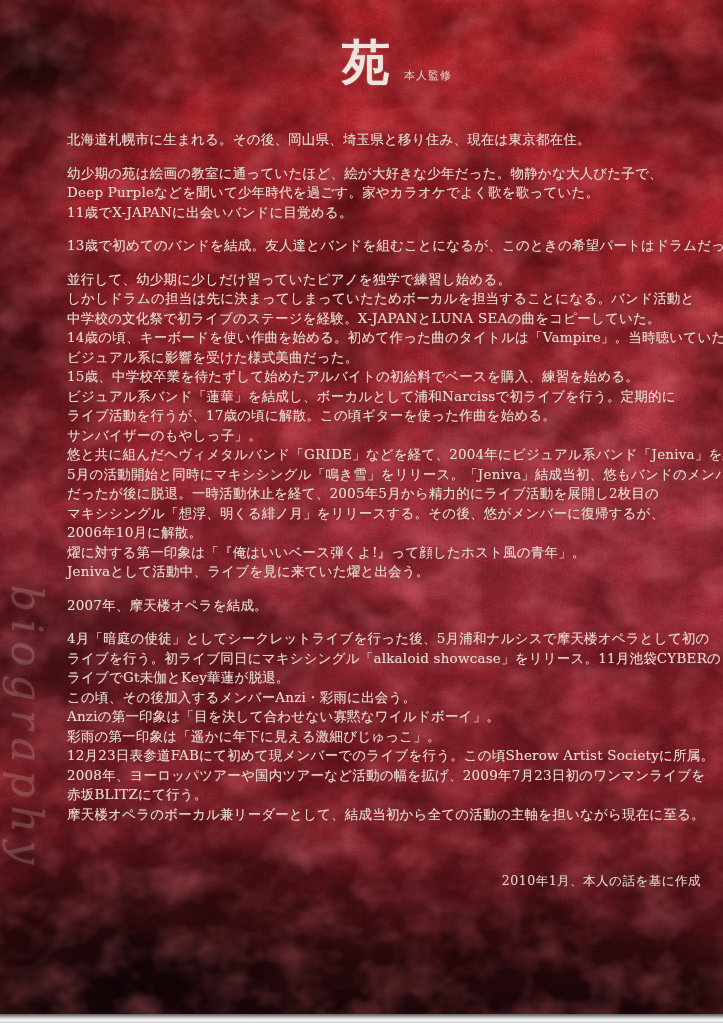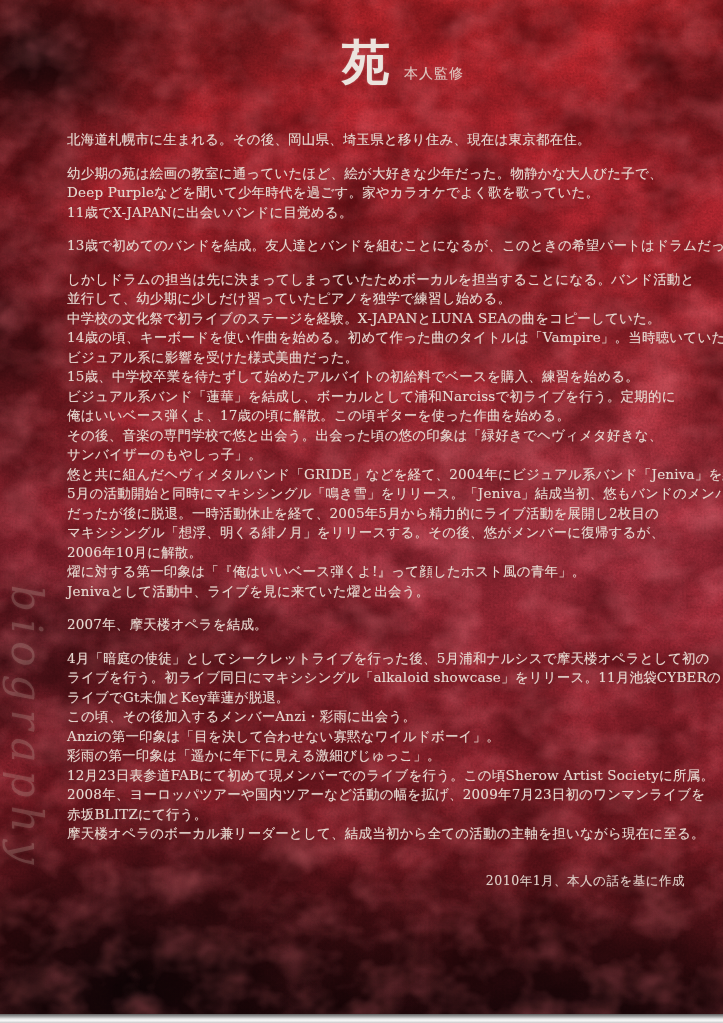--- a/index.html
+++ b/index.html
@@ -30,21 +30,21 @@
     position:absolute;left:342px;top:36px;
     display:flex;align-items:flex-end;gap:12px;
     color:#ece3dd;
   }
   .title-block h1{
     margin:0;font-size:48px;line-height:1.1;font-weight:600;
     letter-spacing:2px;
     text-shadow:0 0 2px rgba(255,235,225,.35);
   }
   .title-note{
-    font-size:14px;letter-spacing:1px;padding-bottom:6px;
+    font-size:11px;letter-spacing:1px;padding-bottom:6px;
     color:#e4d8d0;opacity:.9;
     text-shadow:0 0 1px rgba(255,235,225,.3);
   }
 
   .side-label{
     position:absolute;left:2px;top:585px;
     writing-mode:vertical-rl;
     font-style:italic;font-size:42px;letter-spacing:8px;
     color:#cdb9ab;opacity:.26;
     text-shadow:0 0 3px rgba(230,210,200,.4);
@@ -54,21 +54,21 @@
   .bio{
     position:absolute;left:67px;top:130px;width:642px;
     font-size:13.5px;color:#e4d8d0;
     text-shadow:0 0 1px rgba(255,238,228,.4), 0 0 3px rgba(120,25,30,.35);
     letter-spacing:.2px;
   }
   .bio .line{height:19.5px;line-height:19.5px;white-space:pre;}
   .bio .gap{height:14px;}
 
   .credit{
-    position:absolute;right:38px;top:873px;
+    position:absolute;right:22px;top:873px;
     font-size:12.5px;color:#ddd0c8;letter-spacing:.5px;
     text-shadow:0 0 1px rgba(255,238,228,.35);
   }
 
   .page-edge{
     position:absolute;left:0;right:0;bottom:0;height:9px;
     background:linear-gradient(180deg,#5f5f5f 0%,#9a9a9a 25%,#e9e9e9 55%,#f6f6f6 75%,#c8c8c8 100%);
   }
 </style>
 </head>
@@ -107,29 +107,28 @@
 
   <div class="bio" id="bio">
       <div class="line">北海道札幌市に生まれる。その後、岡山県、埼玉県と移り住み、現在は東京都在住。</div>
       <div class="gap"></div>
       <div class="line">幼少期の苑は絵画の教室に通っていたほど、絵が大好きな少年だった。物静かな大人びた子で、</div>
       <div class="line">Deep Purpleなどを聞いて少年時代を過ごす。家やカラオケでよく歌を歌っていた。</div>
       <div class="line">11歳でX-JAPANに出会いバンドに目覚める。</div>
       <div class="gap"></div>
       <div class="line">13歳で初めてのバンドを結成。友人達とバンドを組むことになるが、このときの希望パートはドラムだった。</div>
       <div class="gap"></div>
+      <div class="line">並行して、幼少期に少しだけ習っていたピアノを独学で練習し始める。</div>
       <div class="line">しかしドラムの担当は先に決まってしまっていたためボーカルを担当することになる。バンド活動と</div>
-      <div class="line">並行して、幼少期に少しだけ習っていたピアノを独学で練習し始める。</div>
       <div class="line">中学校の文化祭で初ライブのステージを経験。X-JAPANとLUNA SEAの曲をコピーしていた。</div>
       <div class="line">14歳の頃、キーボードを使い作曲を始める。初めて作った曲のタイトルは「Vampire」。当時聴いていた</div>
       <div class="line">ビジュアル系に影響を受けた様式美曲だった。</div>
       <div class="line">15歳、中学校卒業を待たずして始めたアルバイトの初給料でベースを購入、練習を始める。</div>
       <div class="line">ビジュアル系バンド「蓮華」を結成し、ボーカルとして浦和Narcissで初ライブを行う。定期的に</div>
-      <div class="line">俺はいいベース弾くよ、17歳の頃に解散。この頃ギターを使った作曲を始める。</div>
-      <div class="line">その後、音楽の専門学校で悠と出会う。出会った頃の悠の印象は「緑好きでヘヴィメタ好きな、</div>
+      <div class="line">ライブ活動を行うが、17歳の頃に解散。この頃ギターを使った作曲を始める。</div>
       <div class="line">サンバイザーのもやしっ子」。</div>
       <div class="line">悠と共に組んだヘヴィメタルバンド「GRIDE」などを経て、2004年にビジュアル系バンド「Jeniva」を結成。</div>
       <div class="line">5月の活動開始と同時にマキシシングル「鳴き雪」をリリース。「Jeniva」結成当初、悠もバンドのメンバー</div>
       <div class="line">だったが後に脱退。一時活動休止を経て、2005年5月から精力的にライブ活動を展開し2枚目の</div>
       <div class="line">マキシシングル「想浮、明くる緋ノ月」をリリースする。その後、悠がメンバーに復帰するが、</div>
       <div class="line">2006年10月に解散。</div>
       <div class="line">燿に対する第一印象は「『俺はいいベース弾くよ!』って顔したホスト風の青年」。</div>
       <div class="line">Jenivaとして活動中、ライブを見に来ていた燿と出会う。</div>
       <div class="gap"></div>
       <div class="line">2007年、摩天楼オペラを結成。</div>

